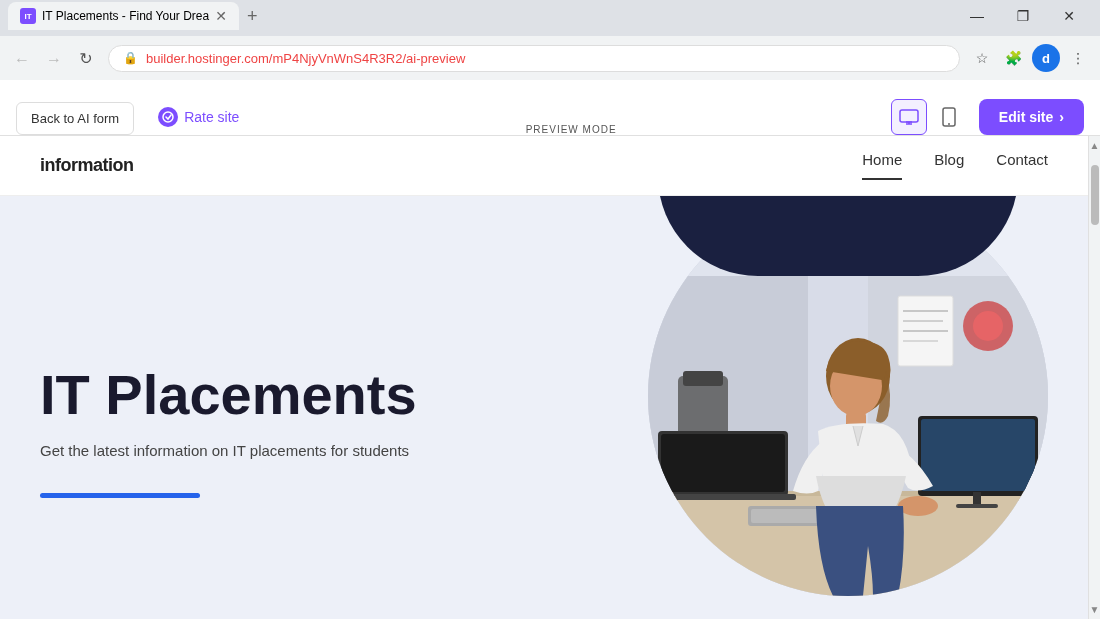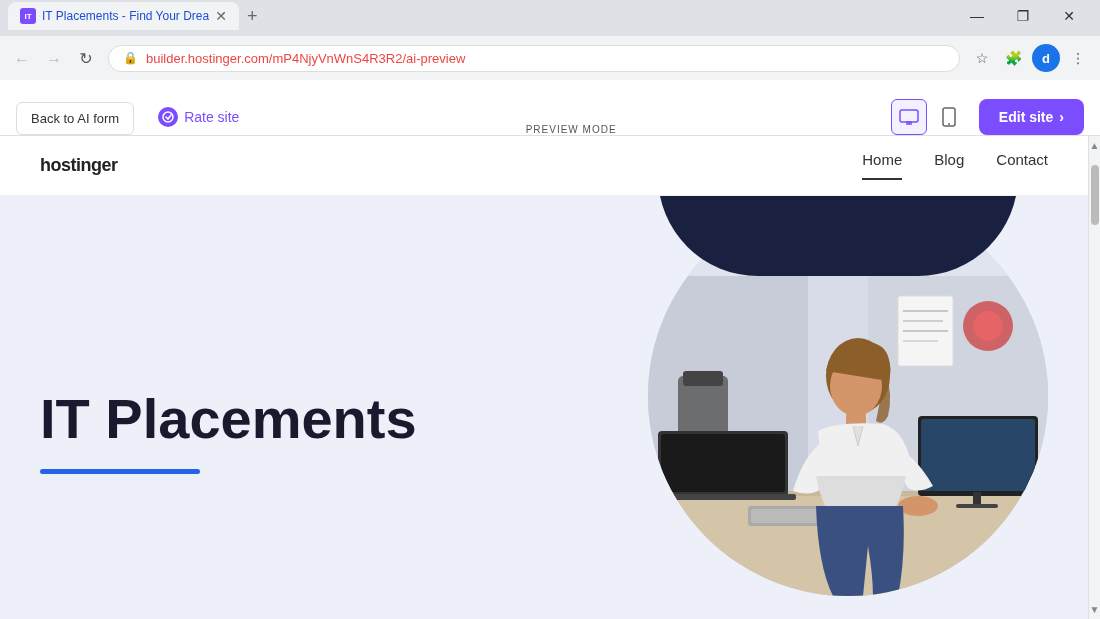--- a/index.html
+++ b/index.html
@@ -25,21 +25,21 @@
     }
     .tab-favicon {
       width: 16px; height: 16px;
       background: #7c4dff;
       border-radius: 3px;
       display: flex; align-items: center; justify-content: center;
       color: #fff;
       font-size: 9px;
       font-weight: bold;
     }
-    .tab-title { font-size: 12px; color: #1d4ed8; flex: 1; }
+    .tab-title { font-size: 12px; color: #000000; flex: 1; }
     .tab-close {
       cursor: pointer;
       color: #666;
       font-size: 14px;
       line-height: 1;
     }
     .tab-new { background: none; border: none; cursor: pointer; font-size: 18px; color: #666; padding: 0 8px; }
     .browser-controls {
       display: flex;
       align-items: center;
@@ -385,31 +385,32 @@
   <button class="edit-site-btn">
     <span>Edit site</span>
     <span>›</span>
   </button>
 </div>
 
 <div class="preview-wrapper">
   <div class="preview-content">
 
     <div class="site-nav">
-      <span class="site-logo">hostinger</span>
+      <span class="site-logo">information</span>
       <nav class="site-nav-links">
         <a class="nav-link active">Home</a>
         <a class="nav-link">Blog</a>
         <a class="nav-link">Contact</a>
       </nav>
     </div>
 
     <div class="site-hero">
       <div class="hero-text">
         <h1 class="hero-title">IT Placements</h1>
+        <p class="hero-subtitle">Get the latest information on IT placements for students</p>
         <div class="hero-cta-bar"></div>
       </div>
 
       <div class="hero-image-container">
 
         <div class="dark-top-arc"></div>
         <div class="hero-image-circle">
           
           <svg width="400" height="400" viewBox="0 0 400 400" xmlns="http://www.w3.org/2000/svg">
 

